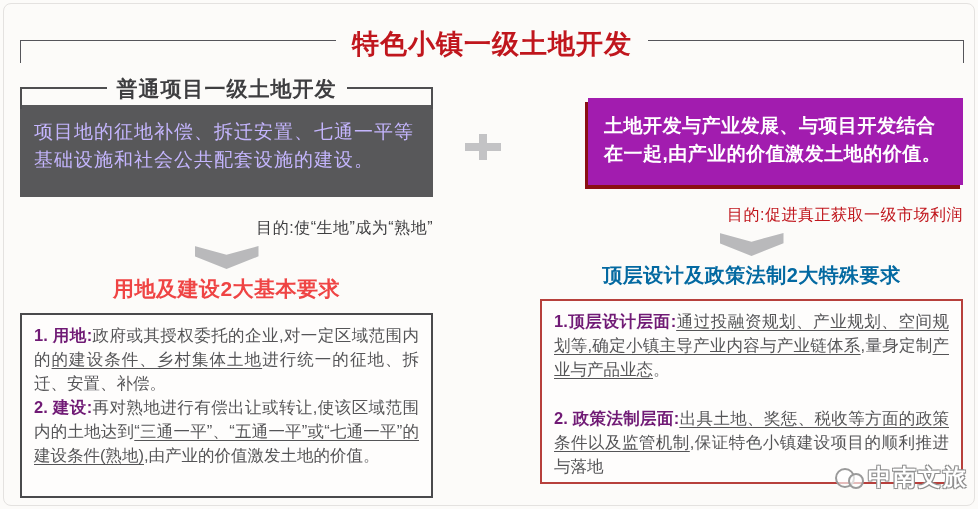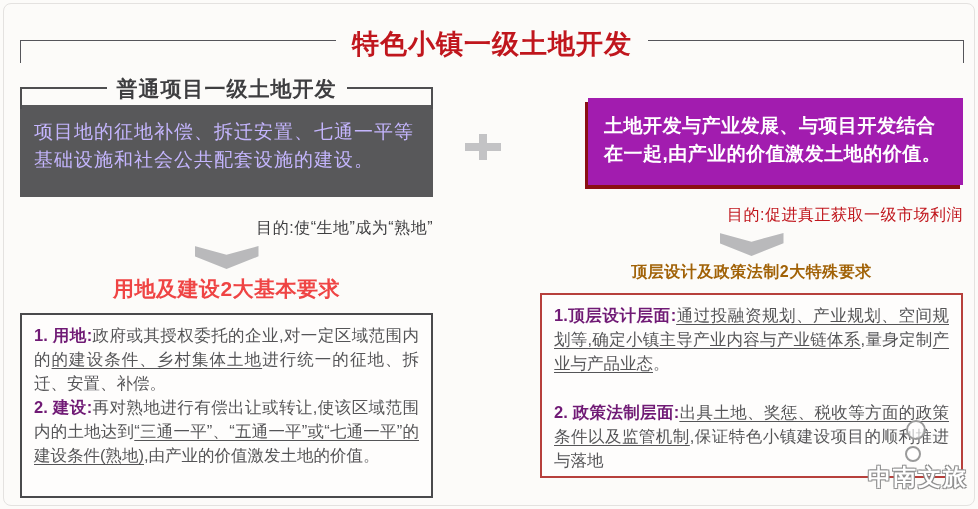--- a/index.html
+++ b/index.html
@@ -65,40 +65,40 @@
     width:64px;height:23px;margin:7px auto 0;
     background:#b9b9bb;
     clip-path:polygon(0 0,50% 38%,100% 0,100% 45%,50% 100%,0 45%);
   }
 
   .section-heading{
     margin-top:6px;text-align:center;
     font-size:21px;font-weight:bold;color:#ef4444;letter-spacing:0.5px;
     white-space:nowrap;
   }
-  .section-heading.red{color:#a16207;font-size:16px;}
+  .section-heading.red{color:#0369a1;font-size:20px;}
 
   .detail-box{
     margin-top:10px;border:2px solid #4a4a4c;background:#fefdfc;
     padding:8px 12px;height:185px;box-sizing:border-box;
     font-size:16.5px;line-height:24px;color:#555557;text-align:justify;
   }
   .detail-box.red-border{border-color:#b7403c;}
   .detail-box .para{margin:0;}
   .detail-box.gapped .para + .para{margin-top:25px;}
   .detail-box .b{font-weight:bold;color:#701a75;}
   .detail-box .u{text-decoration:underline;text-underline-offset:3px;}
 
   
   .plus-wrap{position:absolute;left:465px;top:134px;width:36px;height:26px;}
   .plus-wrap .bar-h{position:absolute;left:0;top:9px;width:36px;height:8px;background:#c3c3c5;}
   .plus-wrap .bar-v{position:absolute;left:14px;top:0;width:8px;height:26px;background:#c3c3c5;}
 
   
-  .watermark{position:absolute;right:10px;bottom:16px;display:flex;align-items:center;flex-direction:column;}
+  .watermark{position:absolute;right:10px;bottom:16px;display:flex;align-items:center;}
   .wm-circle{
     width:20px;height:20px;border:2px solid #9a9a9a;border-radius:50%;
     background:rgba(255,255,255,0.65);box-sizing:border-box;
   }
   .wm-circle + .wm-circle{margin-left:-7px;width:16px;height:16px;margin-top:6px;}
   .wm-text{
     margin-left:4px;font-size:23px;font-weight:bold;color:#ffffff;letter-spacing:2px;
     text-shadow:1px 1px 0 #8f8f8f,-1px -1px 0 #8f8f8f,1px -1px 0 #8f8f8f,-1px 1px 0 #8f8f8f;
     white-space:nowrap;
   }

